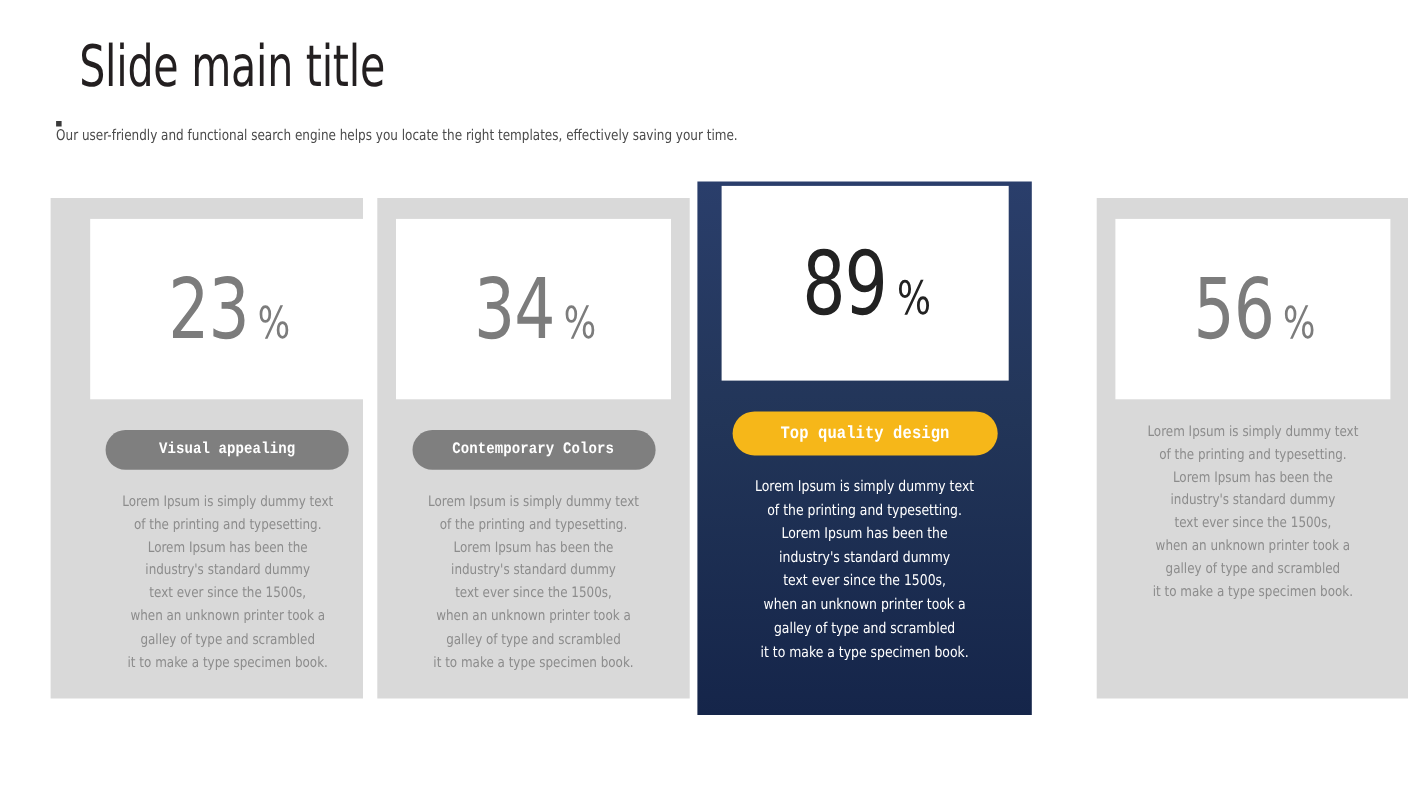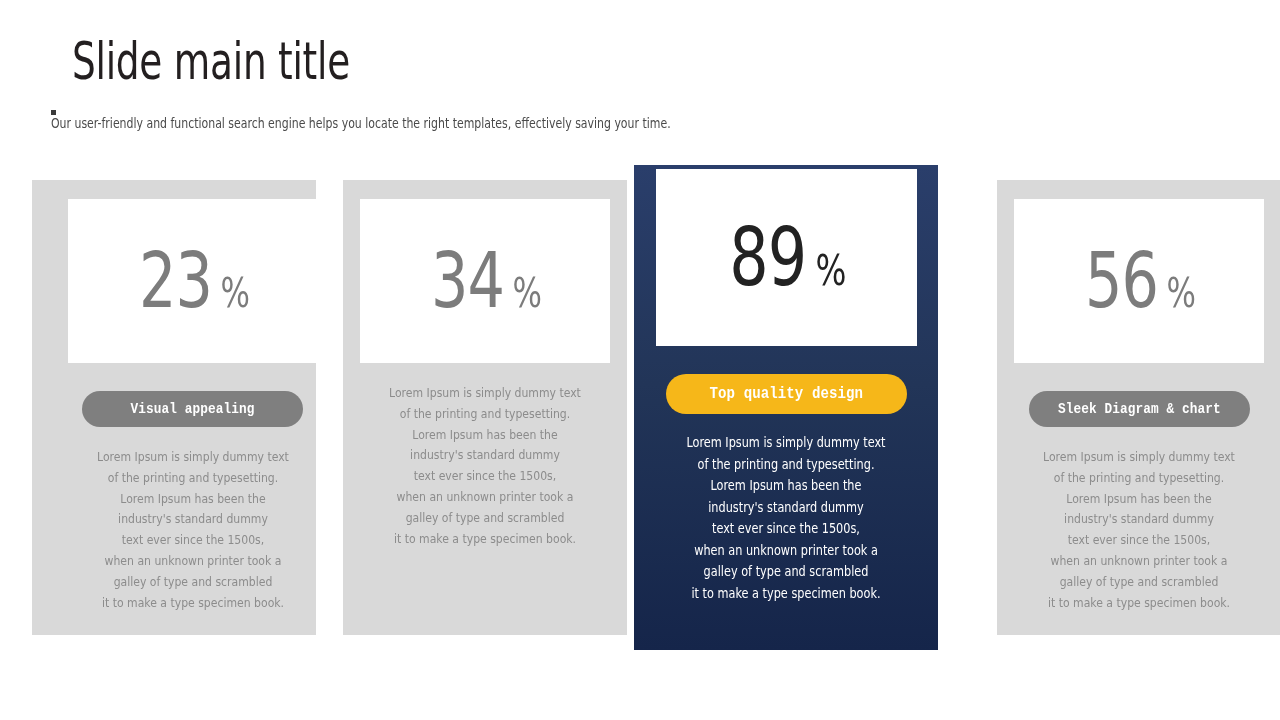--- a/index.html
+++ b/index.html
@@ -84,21 +84,21 @@
   }
   .card-featured {
     top: 165px;
     height: 485px;
     width: 304px;
     left: 634px;
     background: linear-gradient(to bottom, #2a3e6b 0%, #223558 45%, #15254a 100%);
     padding-top: 4px;
   }
 
-  .card-1 { left: 32px; padding-left: 37px; }
+  .card-1 { left: 46px; padding-left: 37px; }
   .card-2 { left: 343px; }
   .card-4 { left: 997px; }
 
   .stat-box {
     background: #ffffff;
     width: 250px;
     height: 164px;
     display: flex;
     align-items: center;
     justify-content: center;
@@ -219,20 +219,23 @@
 it to make a type specimen book.</div>
   </div>
 
   <div class="card card-plain card-2">
     <div class="stat-box">
       <div class="stat-value">
         <span class="stat-number">34</span>
           <span class="stat-pct">%</span>
       </div>
     </div>
+    <div class="pill">
+      <span class="pill-inner">Contemporary Colors</span>
+    </div>
     <div class="card-body">Lorem Ipsum is simply dummy text
 of the printing and typesetting.
 Lorem Ipsum has been the
 industry's standard dummy
 text ever since the 1500s,
 when an unknown printer took a
 galley of type and scrambled
 it to make a type specimen book.</div>
   </div>
 
@@ -256,23 +259,20 @@
 it to make a type specimen book.</div>
   </div>
 
   <div class="card card-plain card-4">
     <div class="stat-box">
       <div class="stat-value">
         <span class="stat-number">56</span>
           <span class="stat-pct">%</span>
       </div>
     </div>
-    <div class="pill">
-      <span class="pill-inner">Sleek Diagram &amp; chart</span>
-    </div>
     <div class="card-body">Lorem Ipsum is simply dummy text
 of the printing and typesetting.
 Lorem Ipsum has been the
 industry's standard dummy
 text ever since the 1500s,
 when an unknown printer took a
 galley of type and scrambled
 it to make a type specimen book.</div>
   </div>
 

